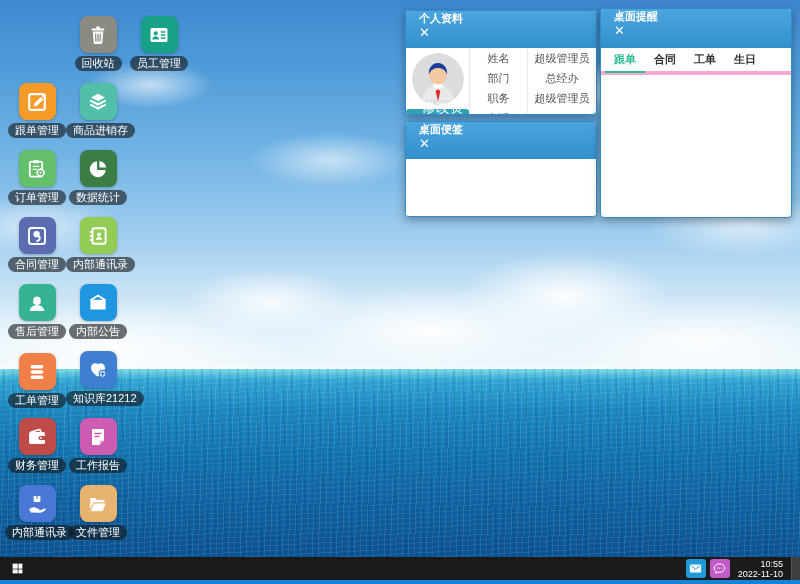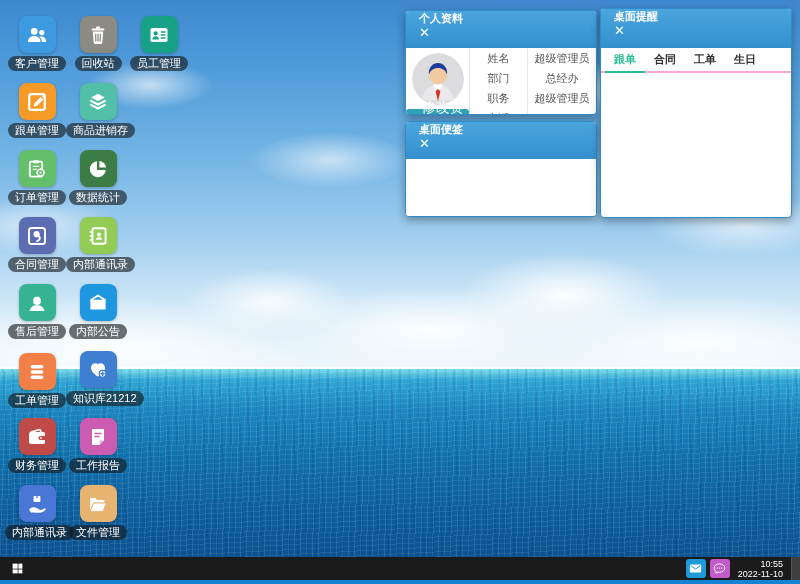--- a/index.html
+++ b/index.html
@@ -64,21 +64,21 @@
   #notes{left:405px;top:121px;width:190px;height:94px;}
   .notes-body{position:relative;height:71px;}
   .notes-ta{width:100%;height:100%;border:none;resize:none;outline:none;box-sizing:border-box;padding:4px;
             font-family:inherit;font-size:11px;}
   .grip{position:absolute;right:2px;bottom:2px;width:10px;height:10px;
         background:repeating-linear-gradient(315deg,#9aa0a6 0 1px,transparent 1px 3.5px);cursor:nwse-resize;}
 
   
   #reminder{left:600px;top:8px;width:190px;height:208px;}
   #reminder .panel-hd{height:24px;}
-  .tabs{display:flex;align-items:stretch;height:23px;background:#fff;border-bottom:2px solid #f9a8d4;padding:0 4px;}
+  .tabs{display:flex;align-items:stretch;height:23px;background:#fff;border-bottom:4px solid #f9a8d4;padding:0 4px;}
   .tab{display:flex;align-items:center;padding:0 9px;font-size:11px;font-weight:bold;color:#333;cursor:pointer;
        border-bottom:2px solid transparent;margin-bottom:-2px;}
   .tab.active{color:#2dbd96;border-bottom-color:#2dbd96;}
   .rem-row{display:flex;align-items:center;padding:9px 9px 0 9px;font-size:10.5px;cursor:pointer;}
   .rem-tag{color:#e6393c;font-weight:bold;}
   .rem-name{color:#333;margin-left:2px;}
   .rem-time{margin-left:auto;color:#e6393c;font-weight:bold;}
 
   
   .taskbar{position:absolute;left:0;top:557px;width:800px;height:23px;background:#1b1b1b;display:flex;align-items:center;}
@@ -91,31 +91,20 @@
 </style>
 </head>
 <body>
 
 <div class="sky"></div>
 <div class="clouds"></div>
 <div class="ocean"></div>
 <div class="horizon"></div>
 
 <div class="icon-grid">
-    <div class="dicon" style="left: 5px; top: 16px;">
-    <div class="di-box" style="--bg: #3d9ae0; background: rgb(61, 154, 224);">
-        <svg viewBox="0 0 24 24">
-          <circle cx="9.2" cy="8.3" r="3.4" fill="#fff"></circle>
-          <path d="M3 19v-.6c0-3.3 2.8-5.4 6.2-5.4s6.2 2.1 6.2 5.4v.6z" fill="#fff"></path>
-          <circle cx="16.8" cy="9.6" r="2.6" fill="#fff"></circle>
-          <path d="M16.2 13.6c2.9 0 4.8 1.9 4.8 4.8v.6h-4.2c0-2.2-.8-4-2.4-5.1.6-.2 1.2-.3 1.8-.3z" fill="#fff"></path>
-        </svg>
-      </div>
-    <div class="di-label">客户管理</div>
-  </div>
     <div class="dicon" style="left: 66px; top: 16px;">
     <div class="di-box" style="--bg: #8b8b84; background: rgb(139, 139, 132);">
         <svg viewBox="0 0 24 24">
           <rect x="10" y="3.6" width="4" height="2.2" rx="1" fill="#fff"></rect>
           <rect x="5.6" y="5.4" width="12.8" height="2" rx="1" fill="#fff"></rect>
           <path d="M6.8 8.6h10.4l-.9 11.2a1.2 1.2 0 0 1-1.2 1.1H8.9a1.2 1.2 0 0 1-1.2-1.1z" fill="#fff"></path>
           <g stroke="var(--bg)" stroke-width="1.3" fill="none">
             <path d="M9.6 10.8l.3 7.8M12 10.8v7.8M14.4 10.8l-.3 7.8"></path>
           </g>
         </svg>

